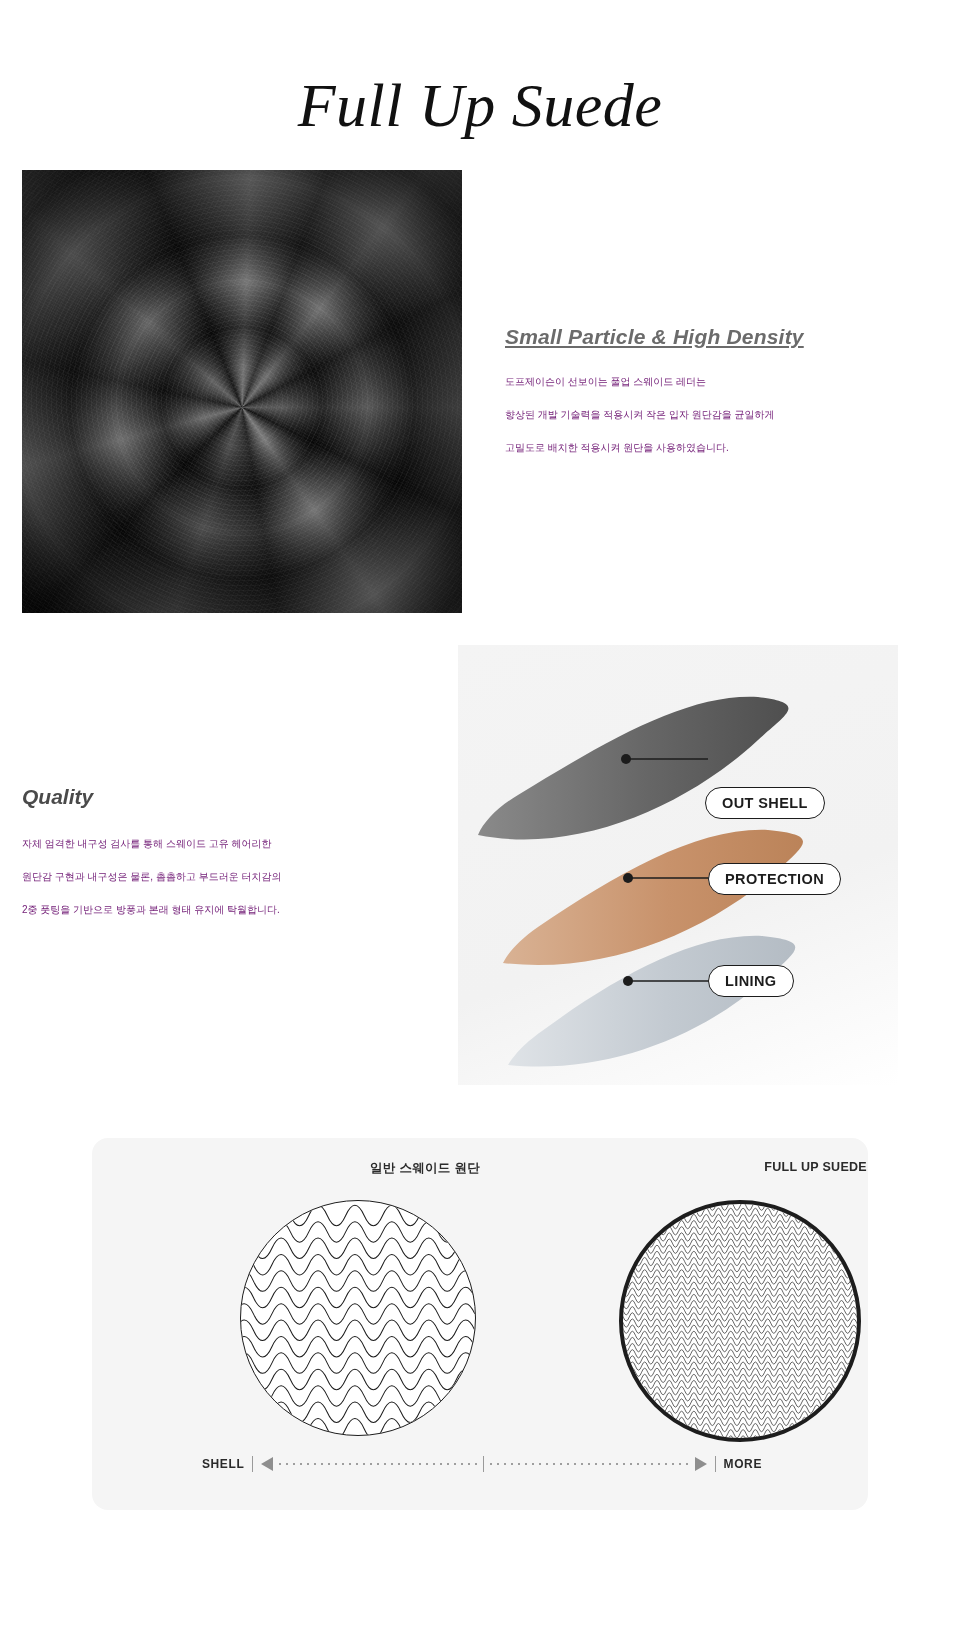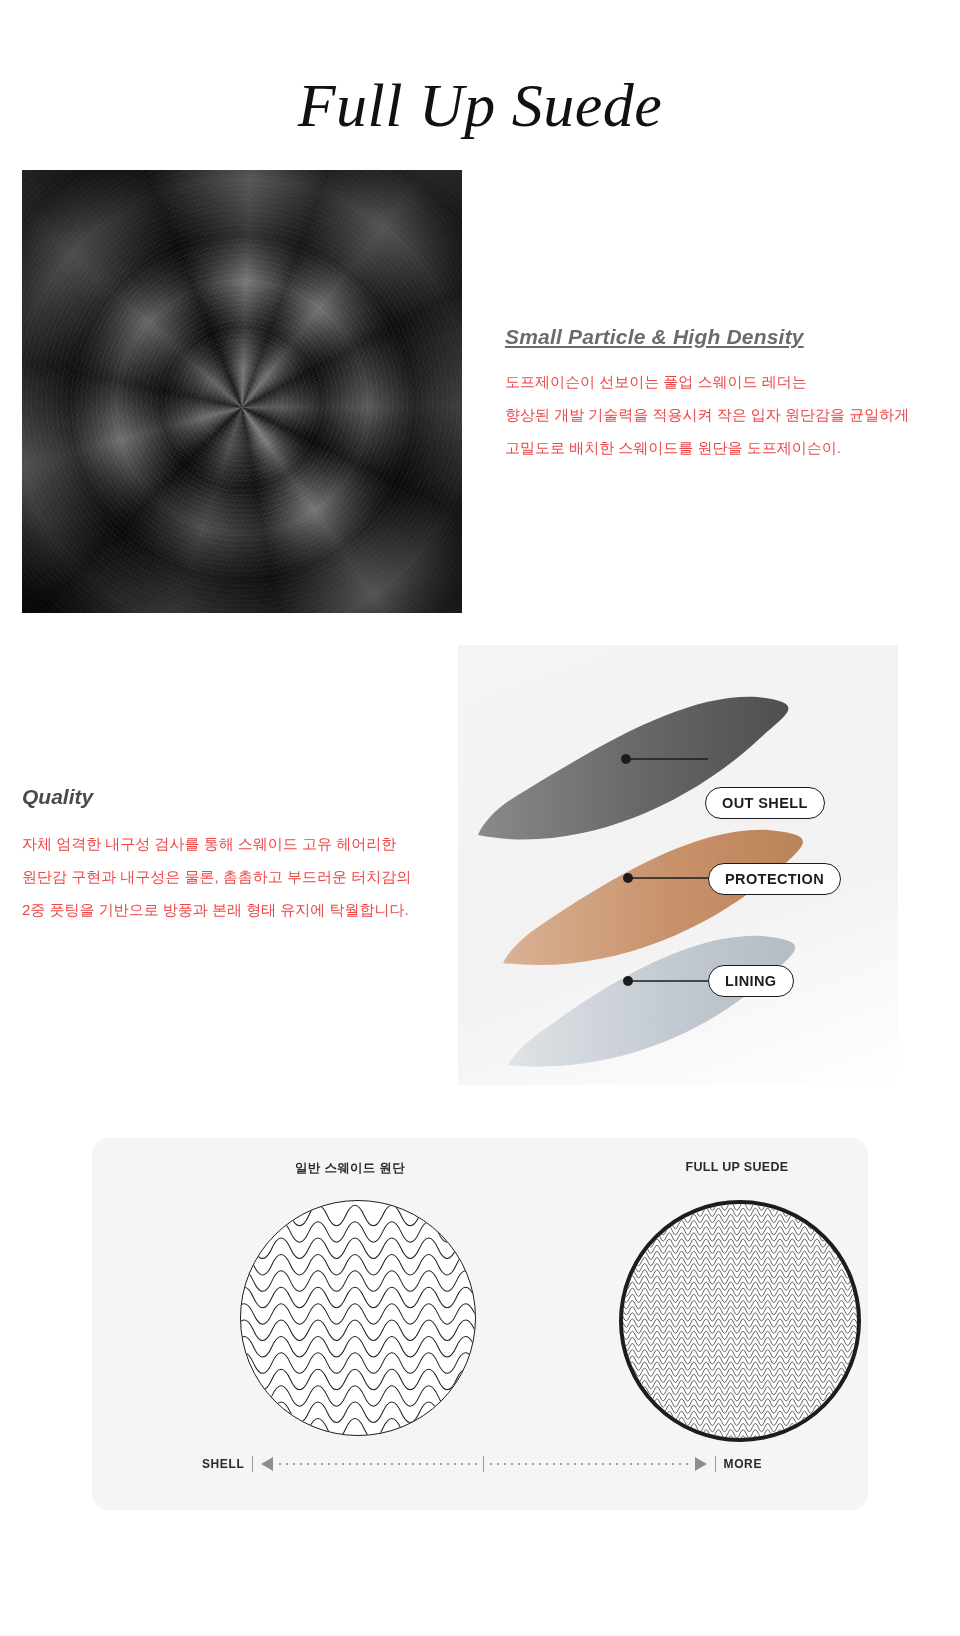--- a/index.html
+++ b/index.html
@@ -78,22 +78,22 @@
   .s1-heading {
     font-size: 21px;
     font-weight: bold;
     font-style: italic;
     color: #6b6b6b;
     margin: 0 0 16px 0;
     letter-spacing: 0.2px;
     text-decoration: underline;
   }
   .body-line {
-    font-size: 15px;
-    color: #ef4444;
+    font-size: 10px;
+    color: #701a75;
     line-height: 33px;
     white-space: nowrap;
   }
 
   
   .quality-text {
     position: absolute;
     left: 22px;
     top: 785px;
     width: 430px;
@@ -145,21 +145,21 @@
     background: #f5f5f5;
     border-radius: 16px;
   }
   .density-label {
     position: absolute;
     top: 22px;
     font-size: 12.5px;
     font-weight: bold;
     letter-spacing: 0.3px;
     color: #2a2a2a;
-    text-align: center;
+    text-align: right;
     width: 260px;
   }
   #density-label-left { left: 128px; }
   #density-label-right { left: 515px; }
 
   .circle-left, .circle-right {
     position: absolute;
     border-radius: 50%;
     overflow: hidden;
   }
@@ -245,21 +245,21 @@
 <div class="fabric-photo">
   <div class="swirl"></div>
   <div class="grain"></div>
   <div class="vignette"></div>
 </div>
 
 <div class="s1-text">
   <div class="s1-heading">Small Particle &amp; High Density</div>
   <div class="body-line">도프제이슨이 선보이는 풀업 스웨이드 레더는</div>
   <div class="body-line">향상된 개발 기술력을 적용시켜 작은 입자 원단감을 균일하게</div>
-  <div class="body-line">고밀도로 배치한 스웨이드를 원단을 도프제이슨이.</div>
+  <div class="body-line">고밀도로 배치한 적용시켜 원단을 사용하였습니다.</div>
 </div>
 
 <div class="quality-text">
   <div class="q-heading">Quality</div>
   <div class="body-line">자체 엄격한 내구성 검사를 통해 스웨이드 고유 헤어리한</div>
   <div class="body-line">원단감 구현과 내구성은 물론, 촘촘하고 부드러운 터치감의</div>
   <div class="body-line">2중 풋팅을 기반으로 방풍과 본래 형태  유지에 탁월합니다.</div>
 </div>
 
 <div class="layers-panel">

